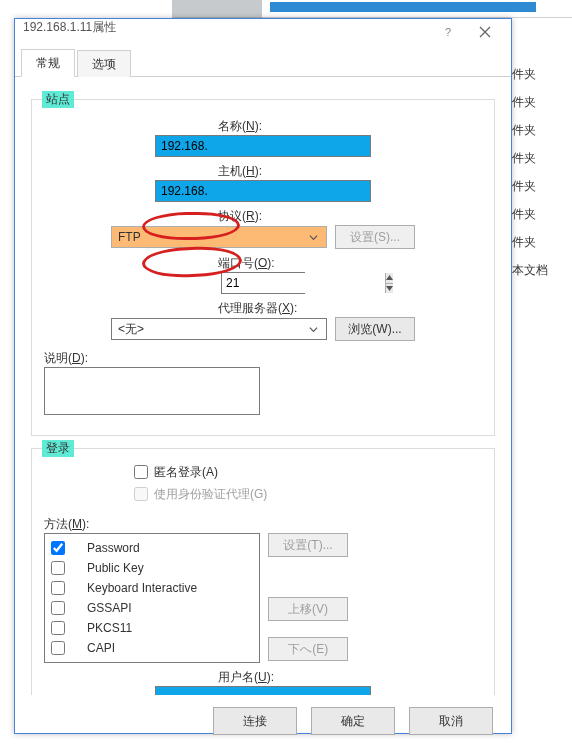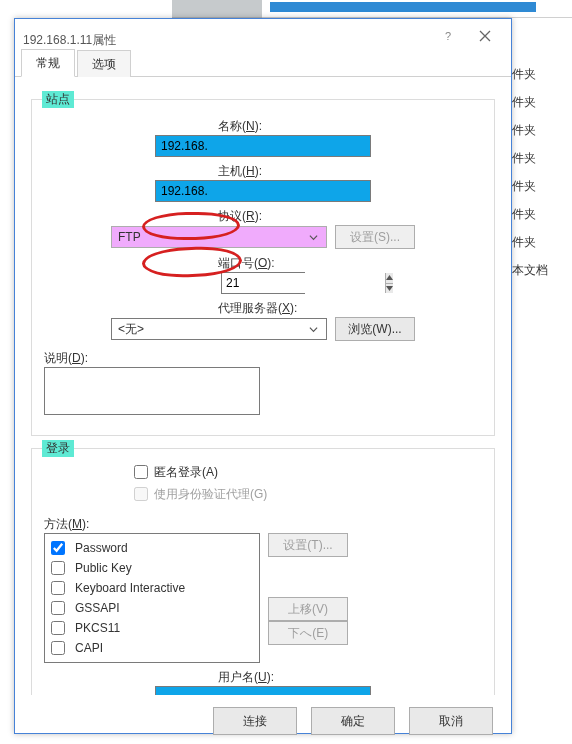--- a/index.html
+++ b/index.html
@@ -51,21 +51,21 @@
     position: absolute;
     left: 14px; top: 18px;
     width: 498px; height: 716px;
     background: #ffffff;
     border: 1px solid #4682d7;
     box-shadow: 0 0 6px rgba(0,0,0,0.25);
   }
   .titlebar {
     height: 30px;
     display: flex;
-    align-items: flex-end;
+    align-items: flex-start;
     padding: 0 8px;
     color:#555;
     font-size: 12px;
   }
   .titlebar .title { flex: 1; }
   .titlebar .win-btn {
     width: 36px; height: 26px; display:flex; align-items:center; justify-content:center;
     color:#888;
   }
   .titlebar .win-btn svg { width:12px; height:12px; }
@@ -137,21 +137,21 @@
     height: 22px;
     border: 1px solid #7a7a7a;
     padding: 0 5px;
     font-family: inherit;
     font-size:12px;
     background:#0ea5e9;
   }
   .select, .combo {
     height: 22px;
     border: 1px solid #adadad;
-    background: #f0abfc;
+    background: #fdba74;
     display:flex; align-items:center; justify-content:space-between;
     padding: 0 6px;
     font-size:12px;
     color:#333;
   }
   .select { width: 216px; }
   .combo { width: 216px; background:#fff; border-color:#7a7a7a;}
   .dd-btn {
     width:14px; display:flex; justify-content:center;
   }
@@ -193,21 +193,21 @@
   }
   .tarea.scroll{ overflow-y:scroll; }
 
   .checklist {
     width:216px; border:1px solid #7a7a7a;
     padding: 4px 6px;
   }
   .cb-row{
     display:flex; align-items:center;
     height: 20px;
-    gap:10px;
+    gap:22px;
   }
   .cb-row input[type=checkbox]{
     width:14px; height:14px; margin:0;
   }
   .cb-plain{
     display:flex; align-items:center;
     gap:6px; height:22px;
   }
   .cb-plain input[type=checkbox]{
     width:14px; height:14px; margin:0;
@@ -415,21 +415,21 @@
                 <input type="checkbox" style="">
                 <span>CAPI</span>
               </label>
           </div>
           <div style="display:flex; flex-direction:column; gap:40px;">
             <div class="btn-sm disabled">
               <span>设置(</span>
                 <span class="u">T</span>
                 <span>)...</span>
             </div>
-            <div style="display:flex; flex-direction:column; gap:0;">
+            <div style="display:flex; flex-direction:column; gap:16px;">
               <div class="btn-sm disabled">
                 <span>上移(</span>
                   <span class="u">V</span>
                   <span>)</span>
               </div>
               <div class="btn-sm disabled">
                 <span>下へ(</span>
                   <span class="u">E</span>
                   <span>)</span>
               </div>

